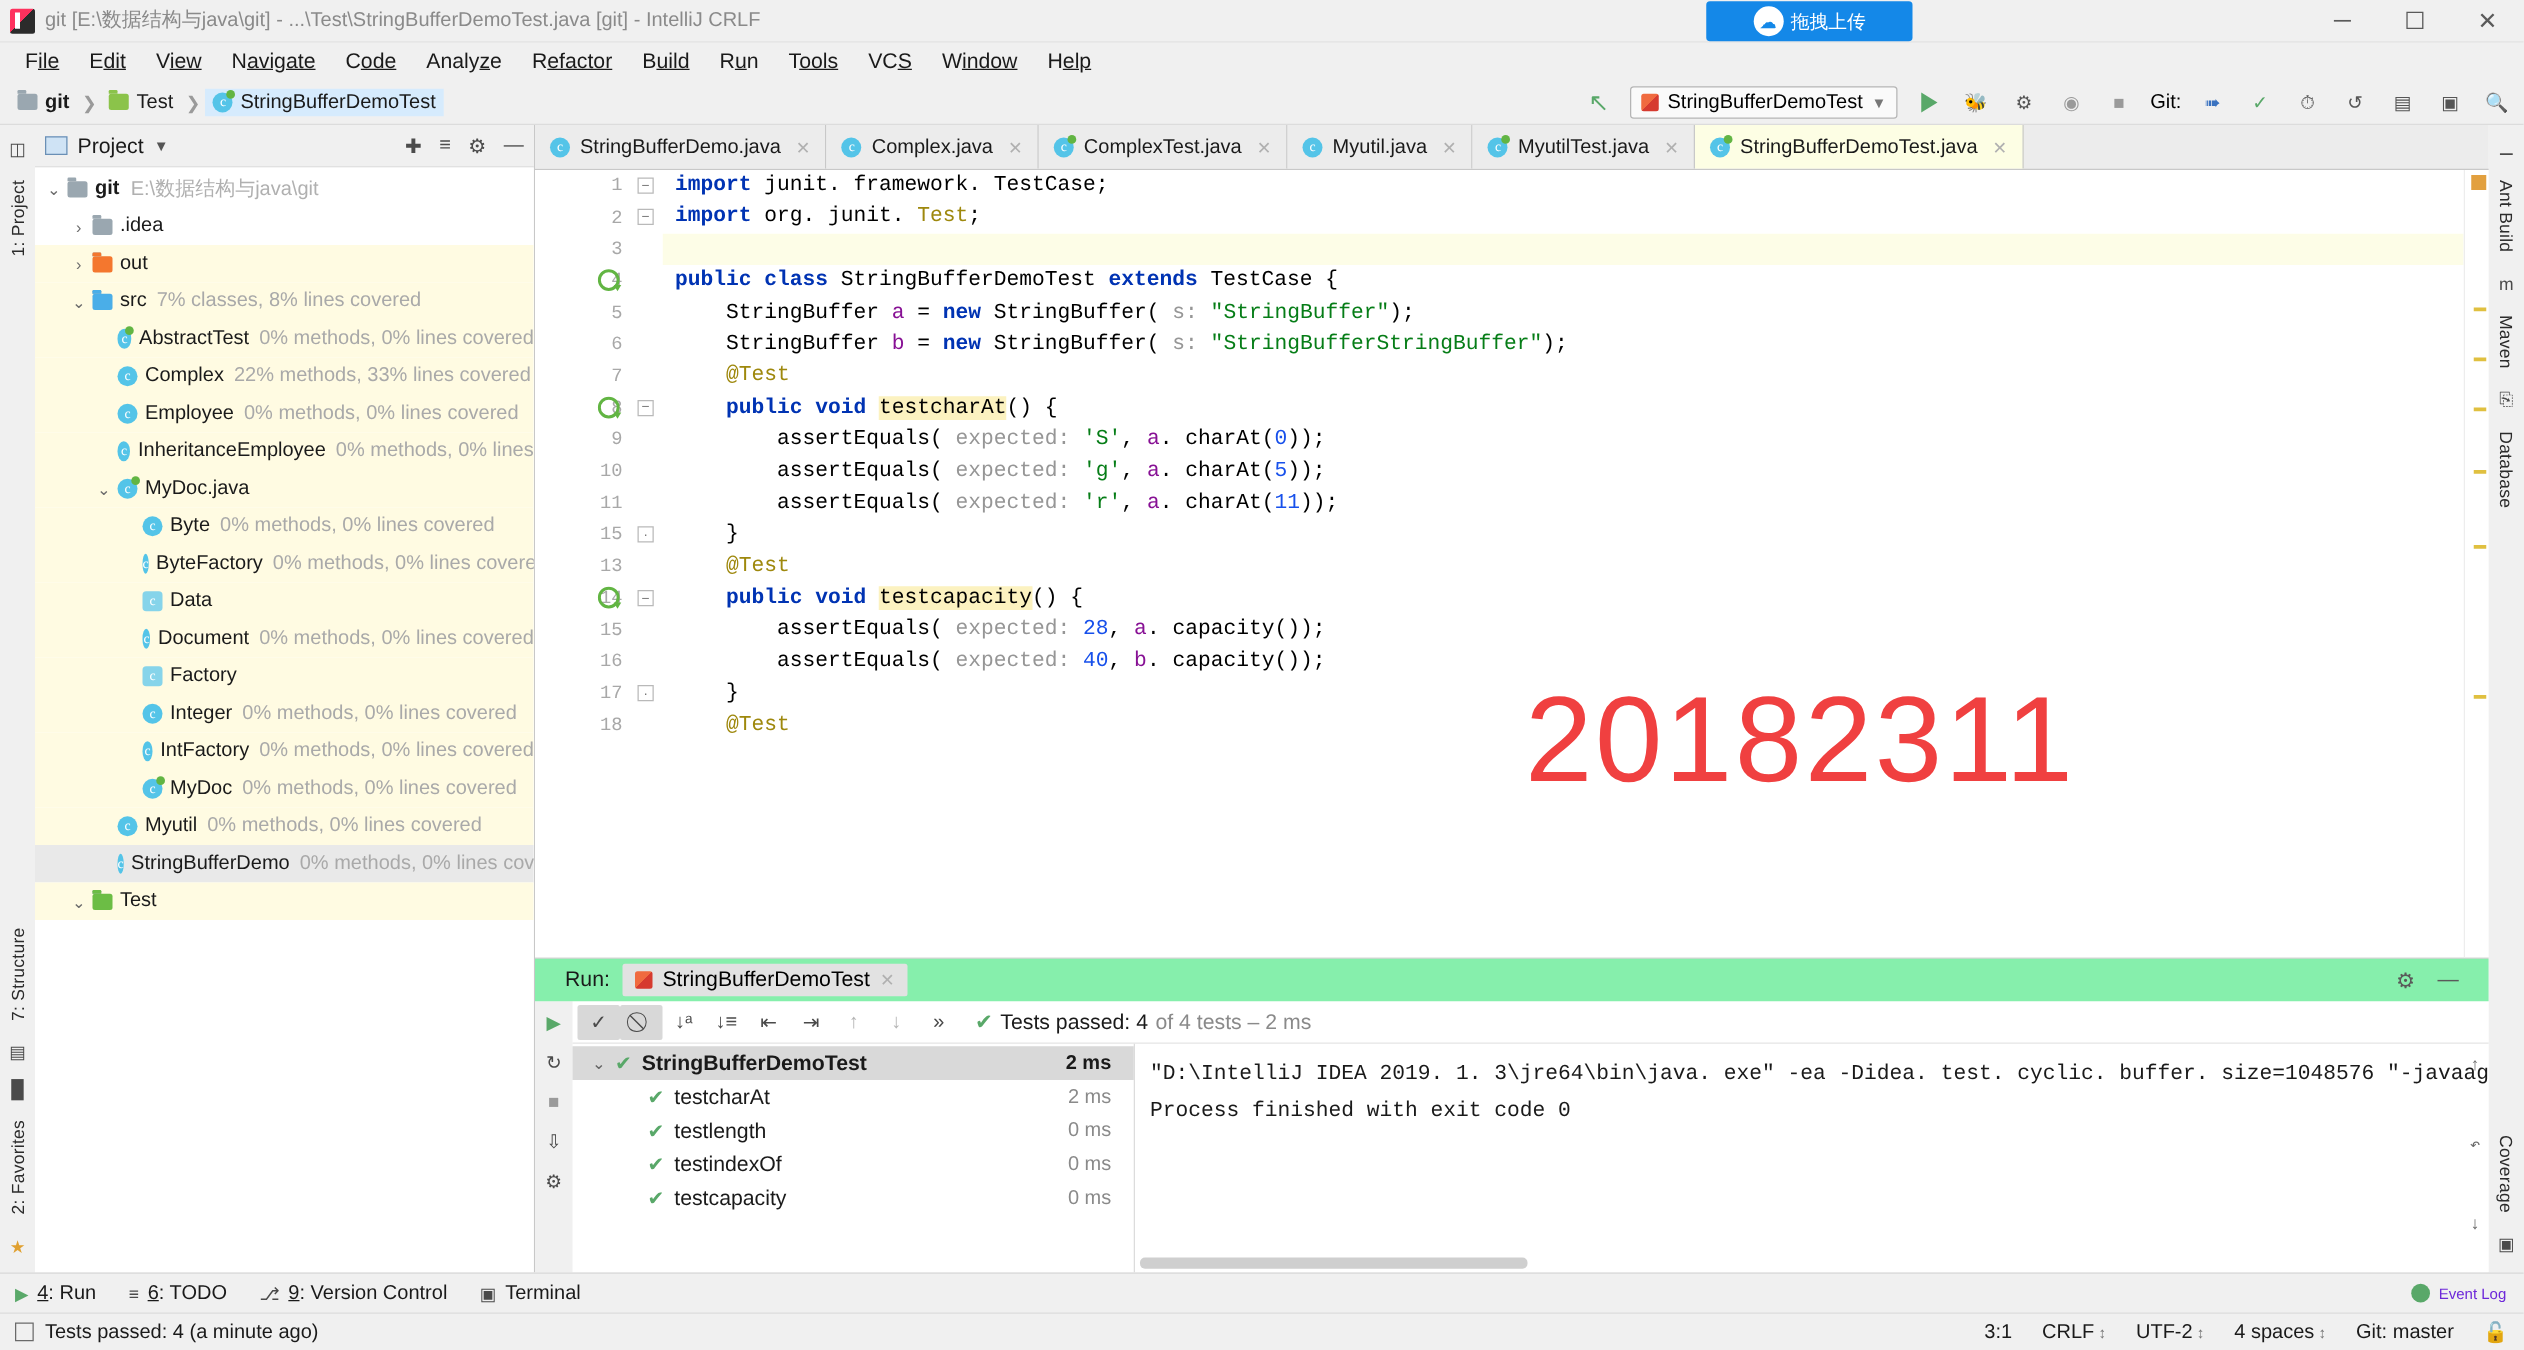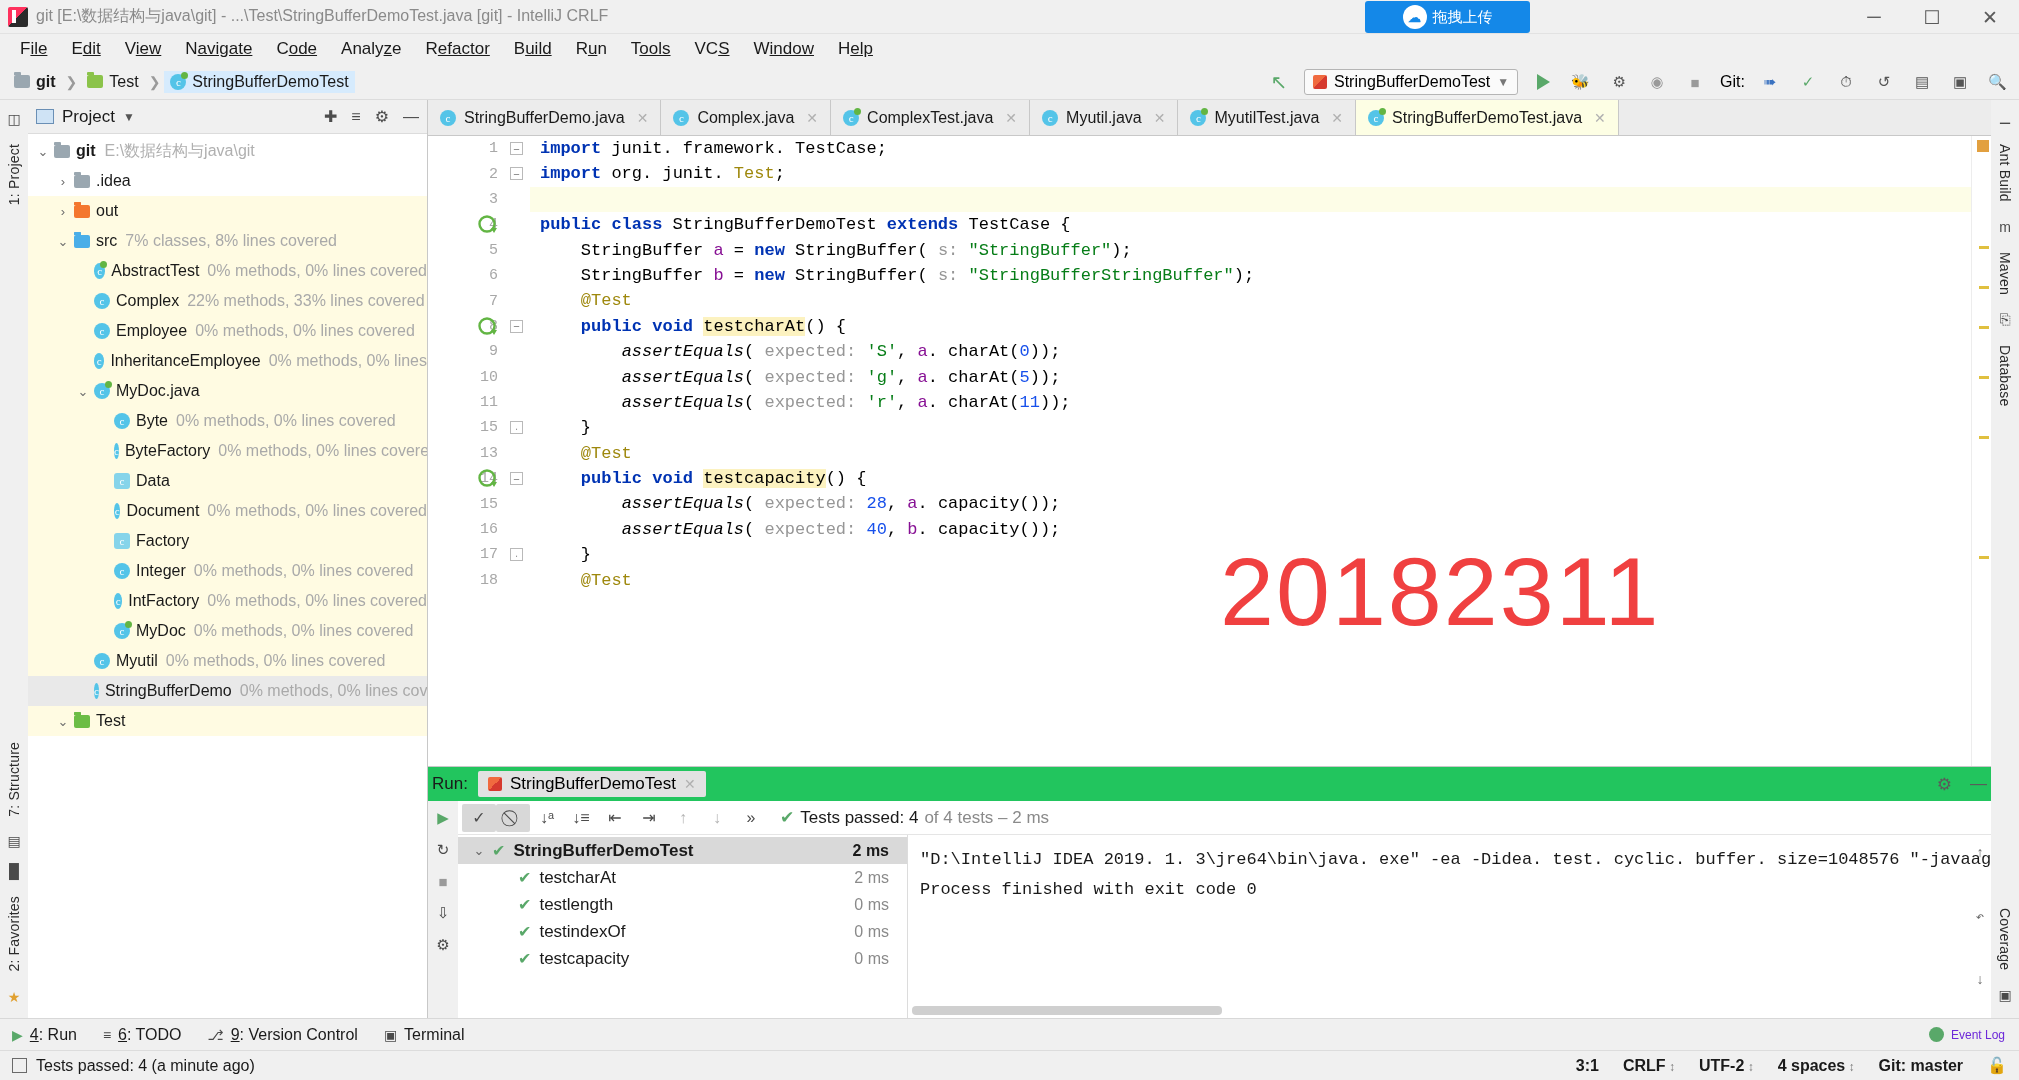--- a/index.html
+++ b/index.html
@@ -112,33 +112,33 @@
               font-family:"Liberation Mono", monospace; font-size:17px; }
   .cline { height:25.4px; line-height:25.4px; white-space:pre; padding-left:10px; }
   .cline.hl { background:#fdfde7; }
   .kw { color:#0033b3; font-weight:bold; }
   .str { color:#067d17; }
   .num { color:#1750eb; }
   .anno { color:#9e880d; }
   .fld { color:#871094; }
   .hint { color:#969696; font-style:normal; }
   .hl-ident { background:#fcf2c0; }
-  .ital { font-style:italic; }
+  .ital { }
   .watermark { position:absolute; left:690px; top:400px; font-size:97px; color:#f04040;
                font-family:"Liberation Sans", sans-serif; letter-spacing:2px; }
   .gscroll { width:20px; flex:0 0 20px; background:#fff; position:relative;
              border-left:1px solid #ededed; }
   .gs-mark { position:absolute; right:2px; width:10px; height:3px; background:#e0c040; }
   .gs-top { position:absolute; right:2px; top:4px; width:12px; height:12px; background:#e2a03f;}
 
   
   .runpanel { height:252px; flex:0 0 252px; background:#fff; display:flex;
               flex-direction:column; border-top:1px solid #c8c8c8; }
-  .rp-head { height:34px; background:#22c55e; display:flex; align-items:center;
-             gap:10px; padding:0 4px; flex:0 0 34px; position:relative;}
+  .rp-head { height:34px; background:#86efac; display:flex; align-items:center;
+             gap:10px; padding:0 24px; flex:0 0 34px; position:relative;}
   .rp-head .lab { font-size:17px; color:#1a1a1a; }
   .rp-tab { display:flex; align-items:center; gap:8px; background:#e2e2e2;
             padding:3px 10px; border-radius:2px; font-size:17px;}
   .rp-tools { margin-left:auto; display:flex; gap:18px; color:#5a5a5a; font-size:17px;}
   .rp-body { flex:1; display:flex; min-height:0; }
   .rp-toolbar { width:30px; background:#f0f0f0; display:flex; flex-direction:column;
                 align-items:center; gap:14px; padding-top:8px; flex:0 0 30px; }
   .rp-toolbar .ti { font-size:15px; color:#4a4a4a; }
   .rp-main { flex:1; display:flex; flex-direction:column; min-width:0; }
   .rp-bar { height:34px; display:flex; align-items:center; gap:0; padding-left:4px;
@@ -178,21 +178,21 @@
   .twitem u { text-decoration:underline; }
   .tw-right { position:absolute; right:14px; display:flex; align-items:flex-end; gap:7px;
               font-size:12px; color:#6d28d9;}
   .evt-dot{width:15px;height:15px;border-radius:50%;background:#59a869;}
 
   
   .statusbar { height:30px; background:#f0f0f0; display:flex; align-items:center;
                padding:0 12px; border-top:1px solid #dcdcdc; font-size:16px;
                color:#1a1a1a; flex:0 0 30px; position:relative;}
   .sb-left { display:flex; align-items:center; gap:9px; }
-  .sb-right { position:absolute; right:12px; display:flex; align-items:center; gap:24px;font-weight:bold; }
+  .sb-right { position:absolute; right:12px; display:flex; align-items:center; gap:24px; }
   .sb-right span.dd::after { content:" \2195"; color:#777; font-size:12px; }
   .sb-box { width:15px;height:15px;border:1.6px solid #6a6a6a; }
 </style>
 </head>
 <body>
 
 <div class="app">
 
   <div class="titlebar">
     <div class="tb-icon"></div>

